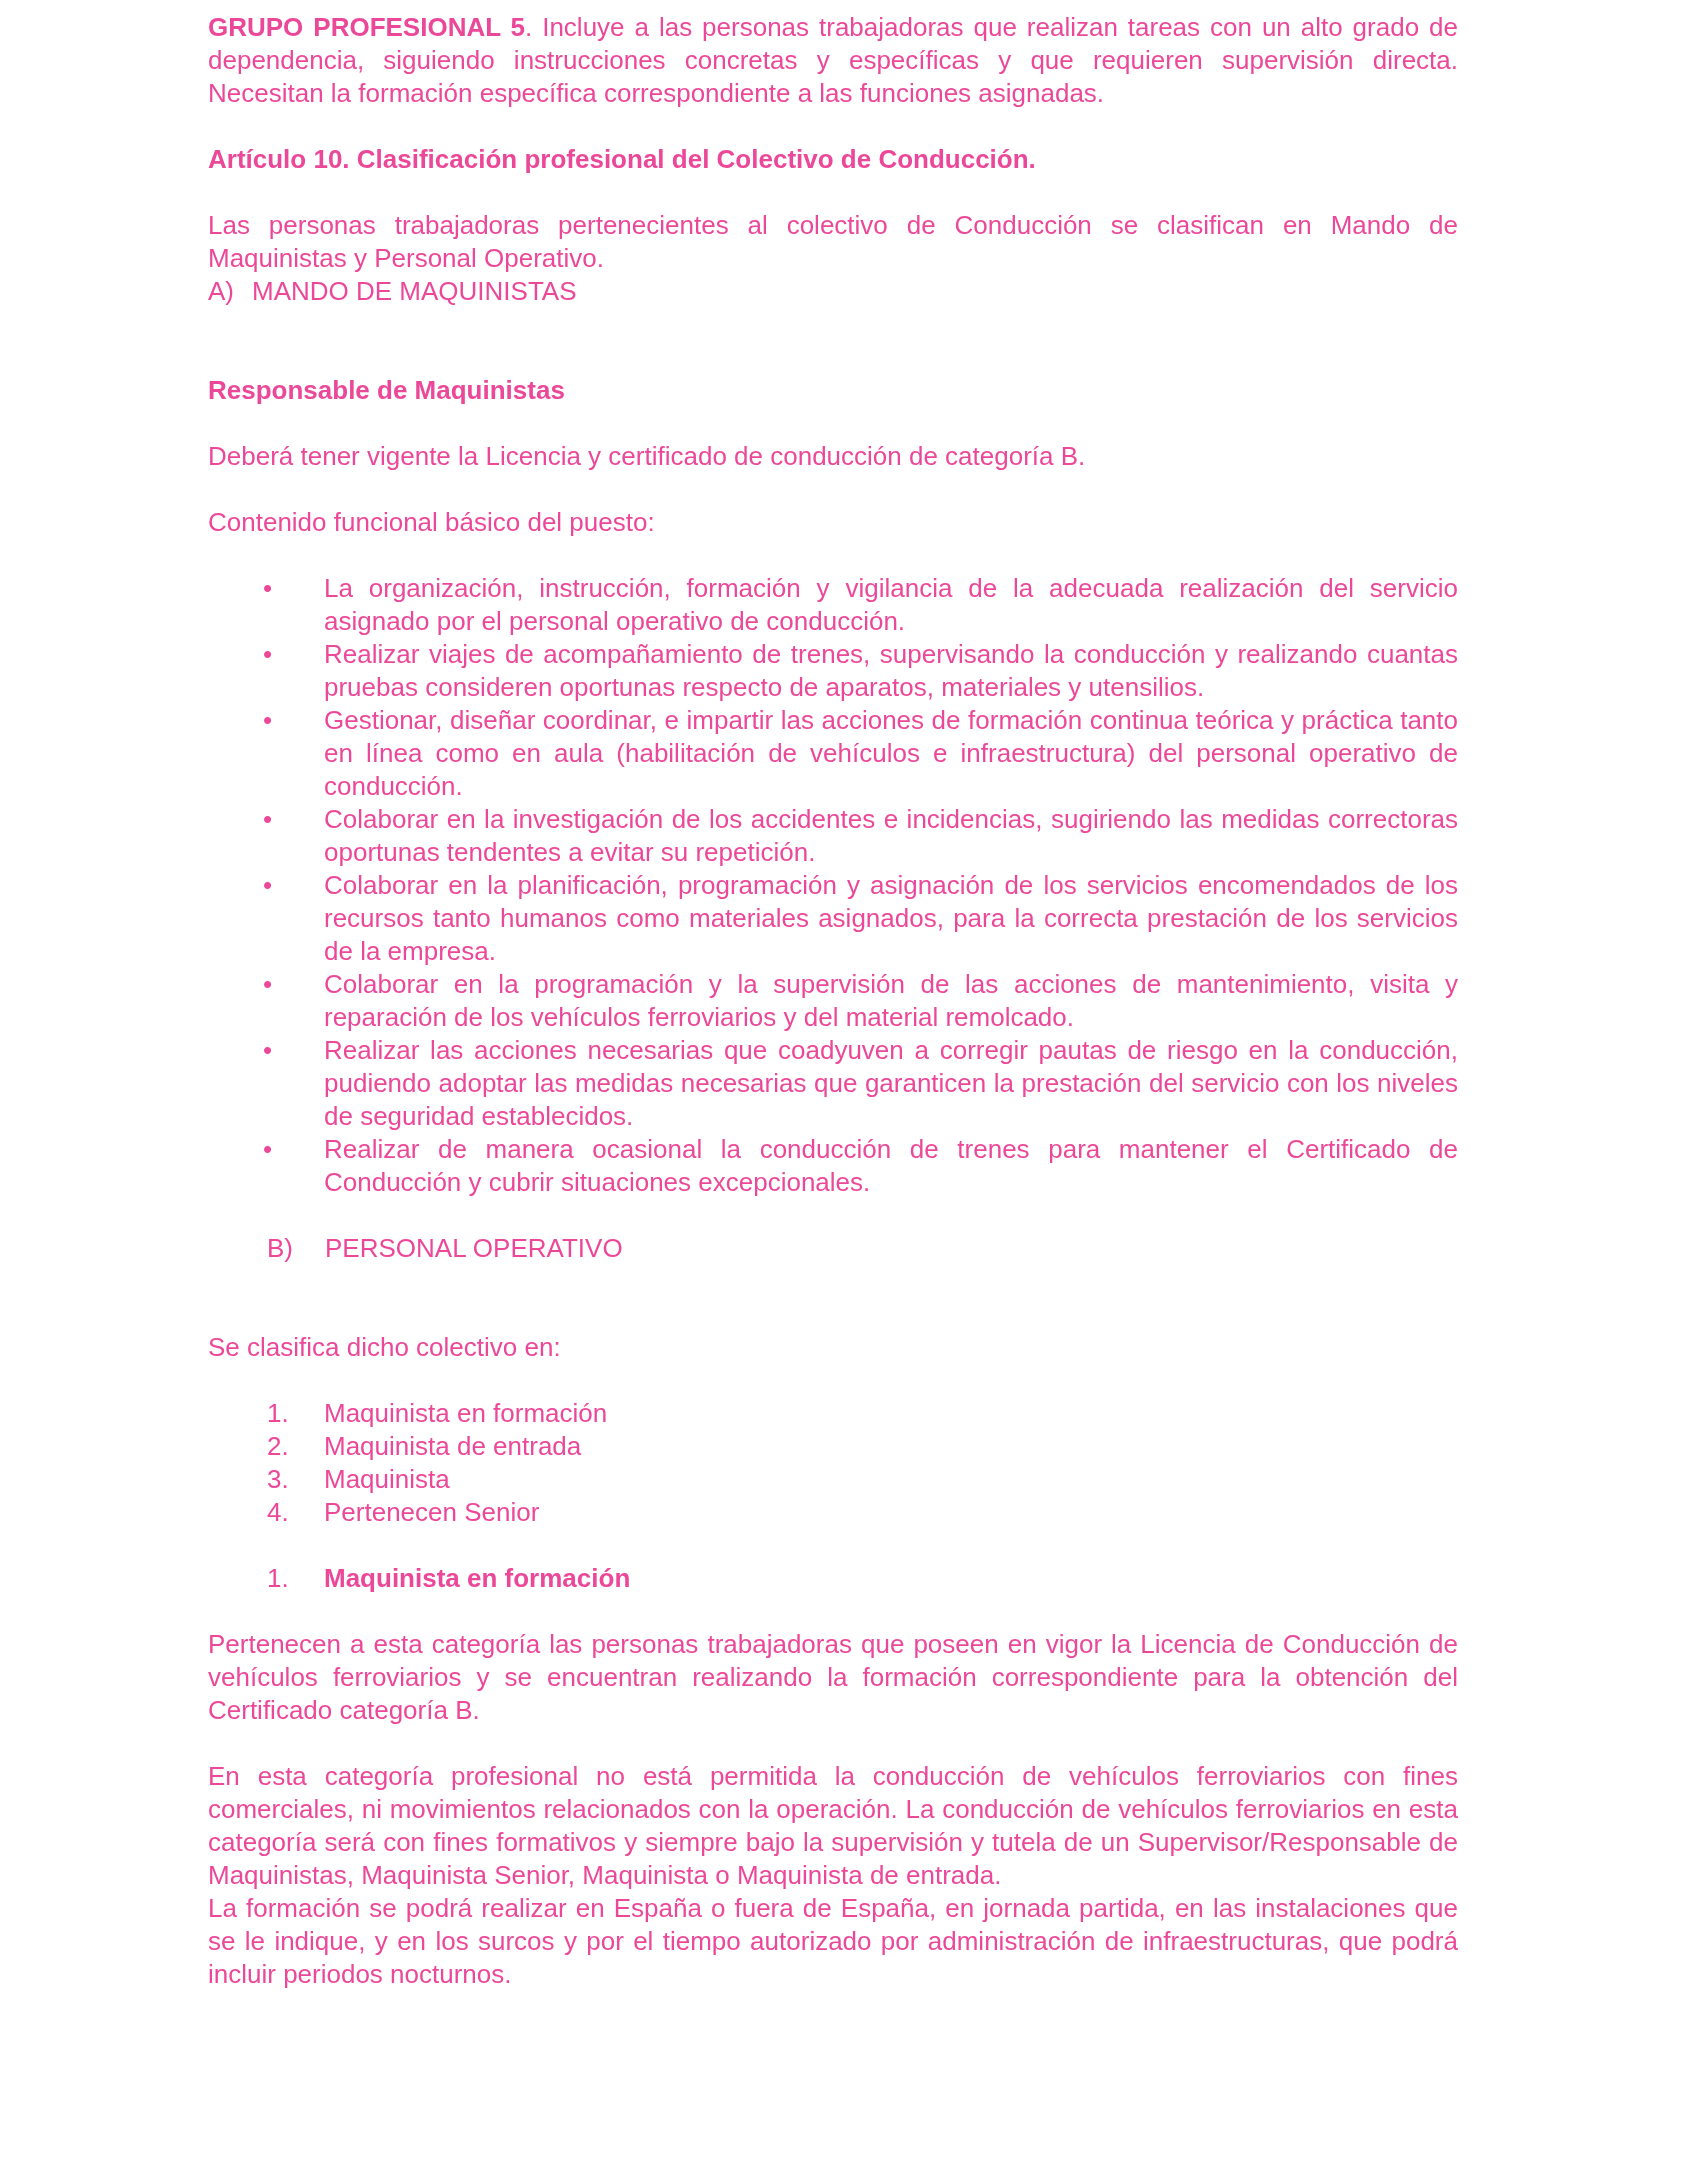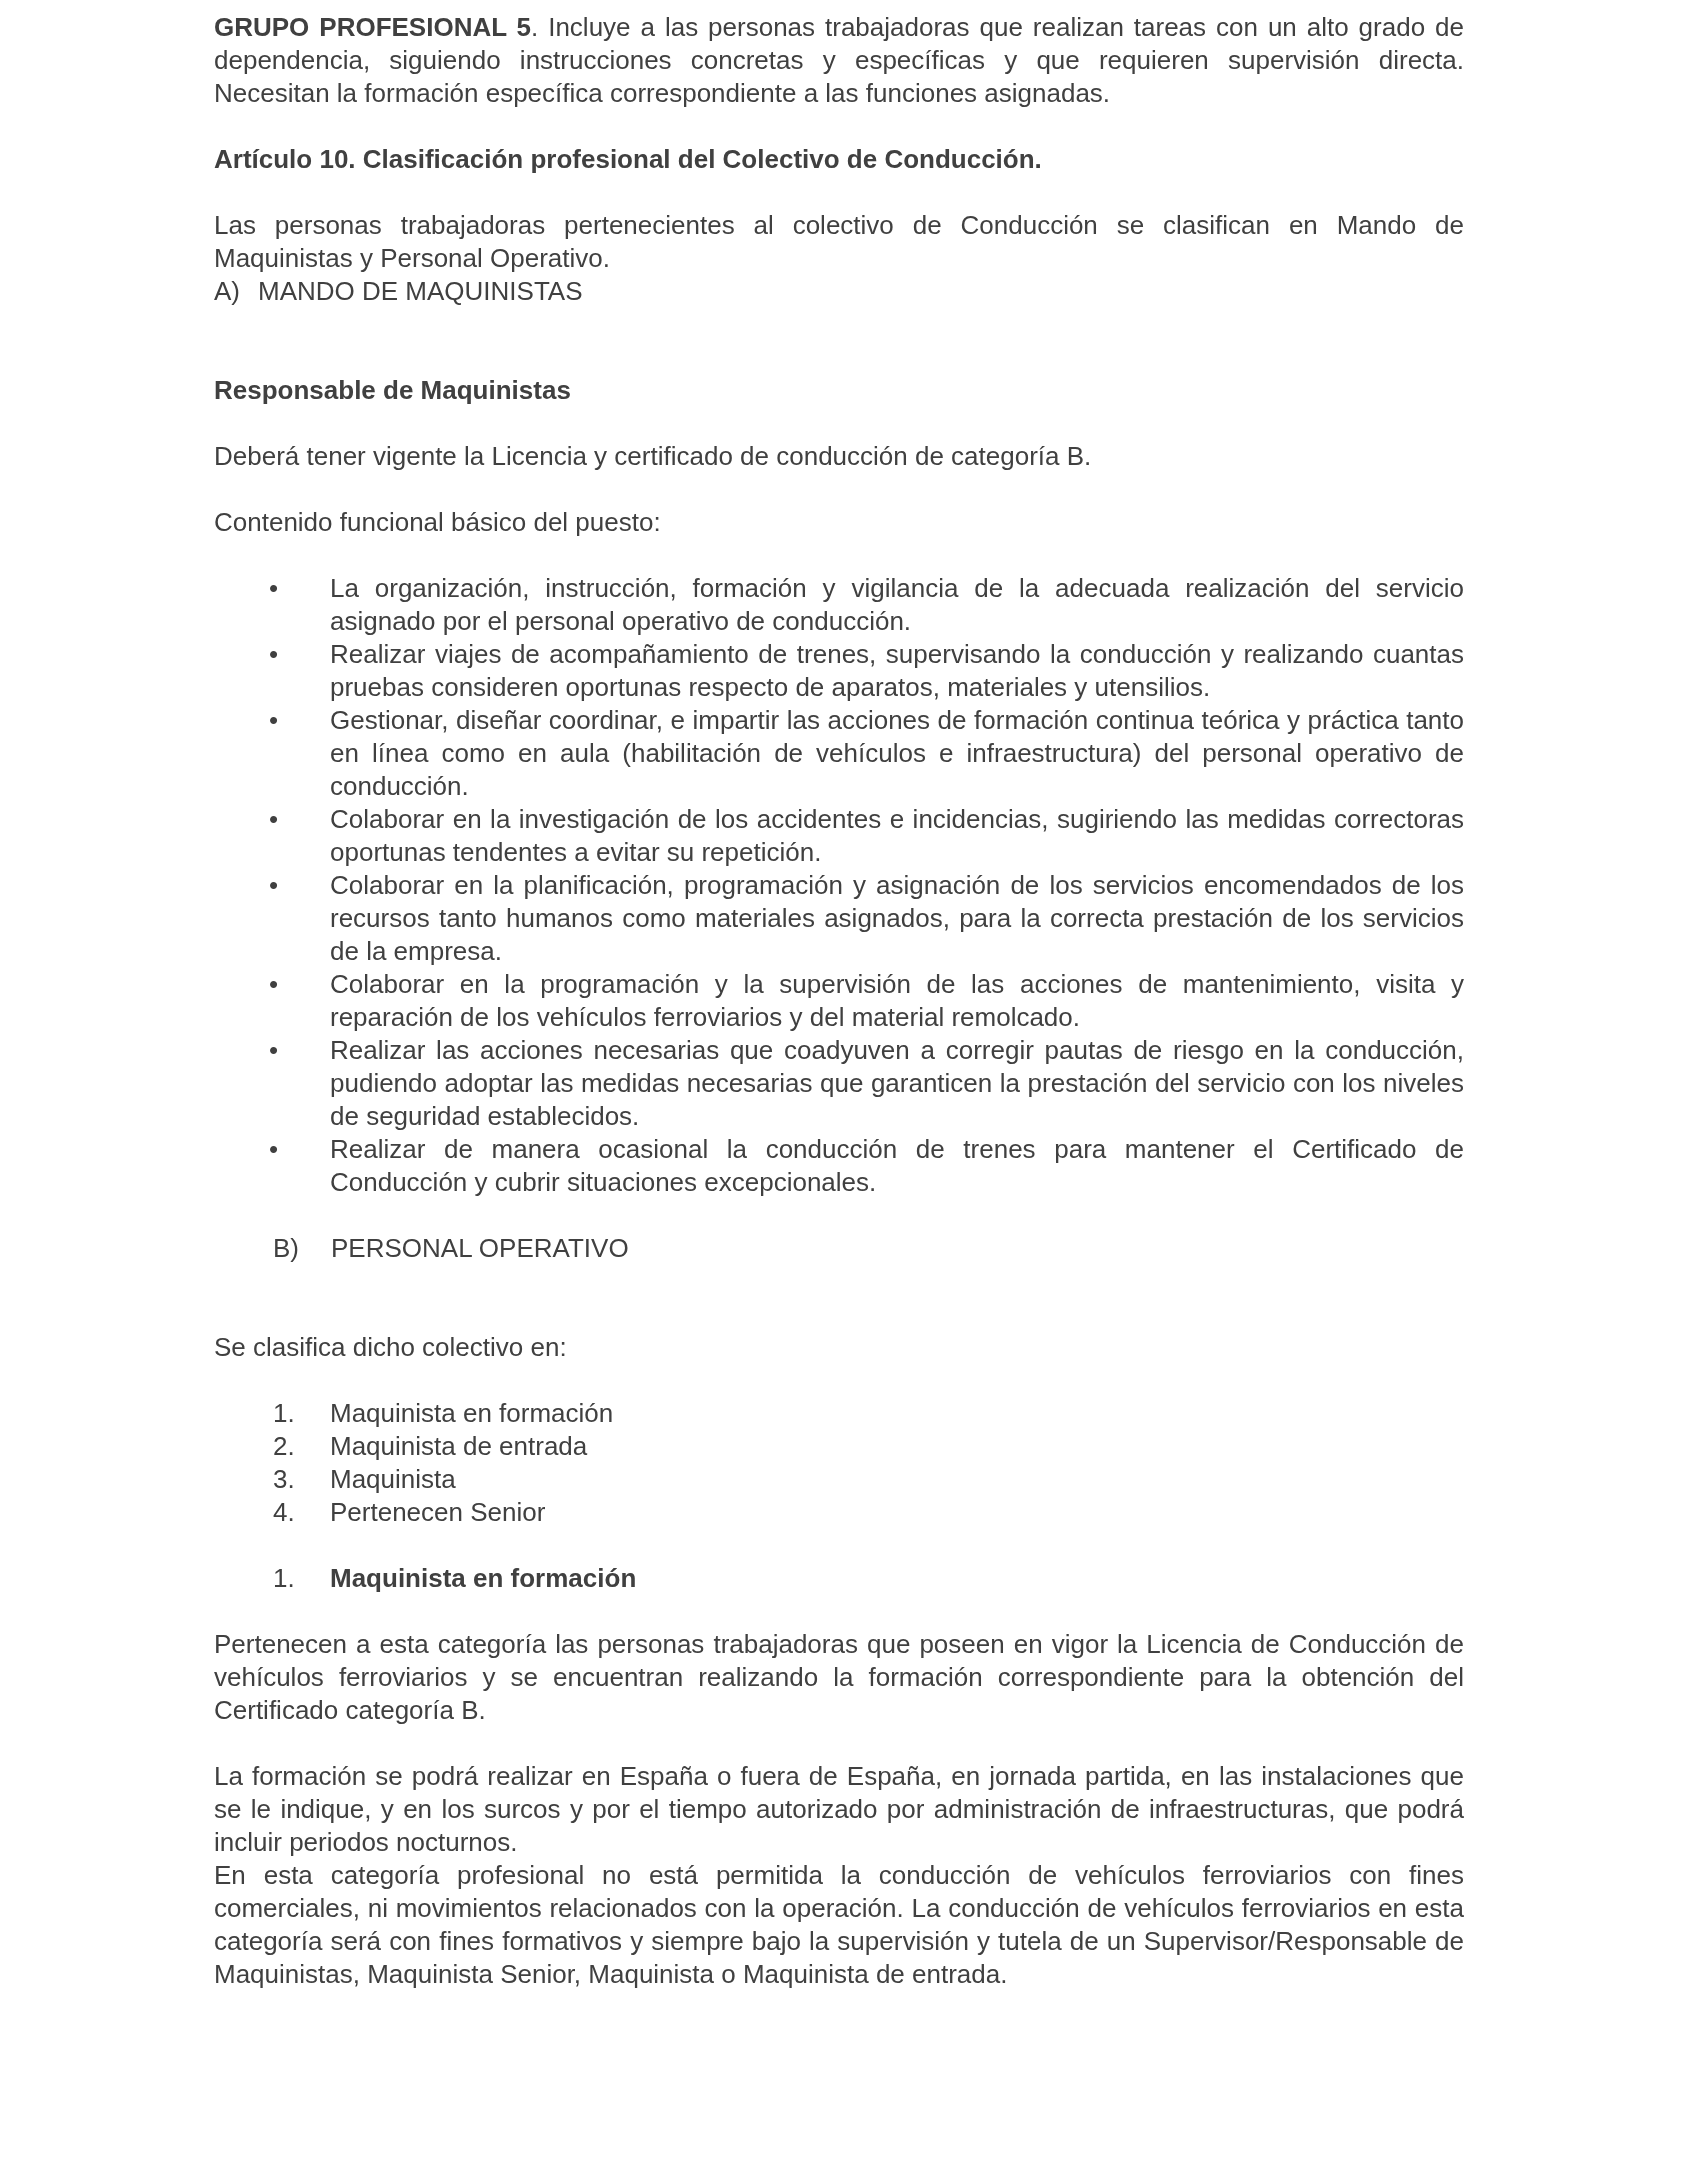--- a/index.html
+++ b/index.html
@@ -1,25 +1,25 @@
 <!DOCTYPE html>
 <html style="font-size:12px"><head>
 <meta charset="utf-8">
 <style>
   html, body { margin: 0; padding: 0; background: #ffffff; }
   body { width: 1688px; height: 2183px; position: relative; overflow: hidden; }
   .page {
     position: absolute;
-    left: 214px;
+    left: 208px;
     top: 10.6px;
     width: 1250px;
     font-family: "Liberation Sans", sans-serif;
     font-size: 26px;
     line-height: 33px;
-    color: #404040;
+    color: #ec4899;
   }
   p { margin: 0; text-align: justify; text-align-last: left; }
   .gap { height: 33px; }
   .bold { font-weight: bold; }
   .heading { font-weight: bold; }
   .section-label { display: flex; }
   .section-label .marker { display: inline-block; width: 44px; }
   .section-label.indented .marker { width: 58px; }
   .section-label.indented { padding-left: 59px; }
   ul.bullets, ol.numbers { list-style: none; margin: 0; padding: 0; }
@@ -133,17 +133,17 @@
     <li>
         <span class="marker">1.</span>
         <span class="text bold">Maquinista en formación</span>
       </li>
   </ol>
   <div class="gap"></div>
 
   <p>Pertenecen a esta categoría las personas trabajadoras que poseen en vigor la Licencia de Conducción de vehículos ferroviarios y se encuentran realizando la formación correspondiente para la obtención del Certificado categoría B.</p>
   <div class="gap"></div>
 
+  <p>En esta categoría profesional no está permitida la conducción de vehículos ferroviarios con fines comerciales, ni movimientos relacionados con la operación. La conducción de vehículos ferroviarios en esta categoría será con fines formativos y siempre bajo la supervisión y tutela de un Supervisor/Responsable de Maquinistas, Maquinista Senior, Maquinista o Maquinista de entrada.</p>
   <p>La formación se podrá realizar en España o fuera de España, en jornada partida, en las instalaciones que se le indique, y en los surcos y por el tiempo autorizado por administración de infraestructuras, que podrá incluir periodos nocturnos.</p>
-  <p>En esta categoría profesional no está permitida la conducción de vehículos ferroviarios con fines comerciales, ni movimientos relacionados con la operación. La conducción de vehículos ferroviarios en esta categoría será con fines formativos y siempre bajo la supervisión y tutela de un Supervisor/Responsable de Maquinistas, Maquinista Senior, Maquinista o Maquinista de entrada.</p>
 
 </div>
 
 
 </body></html>

